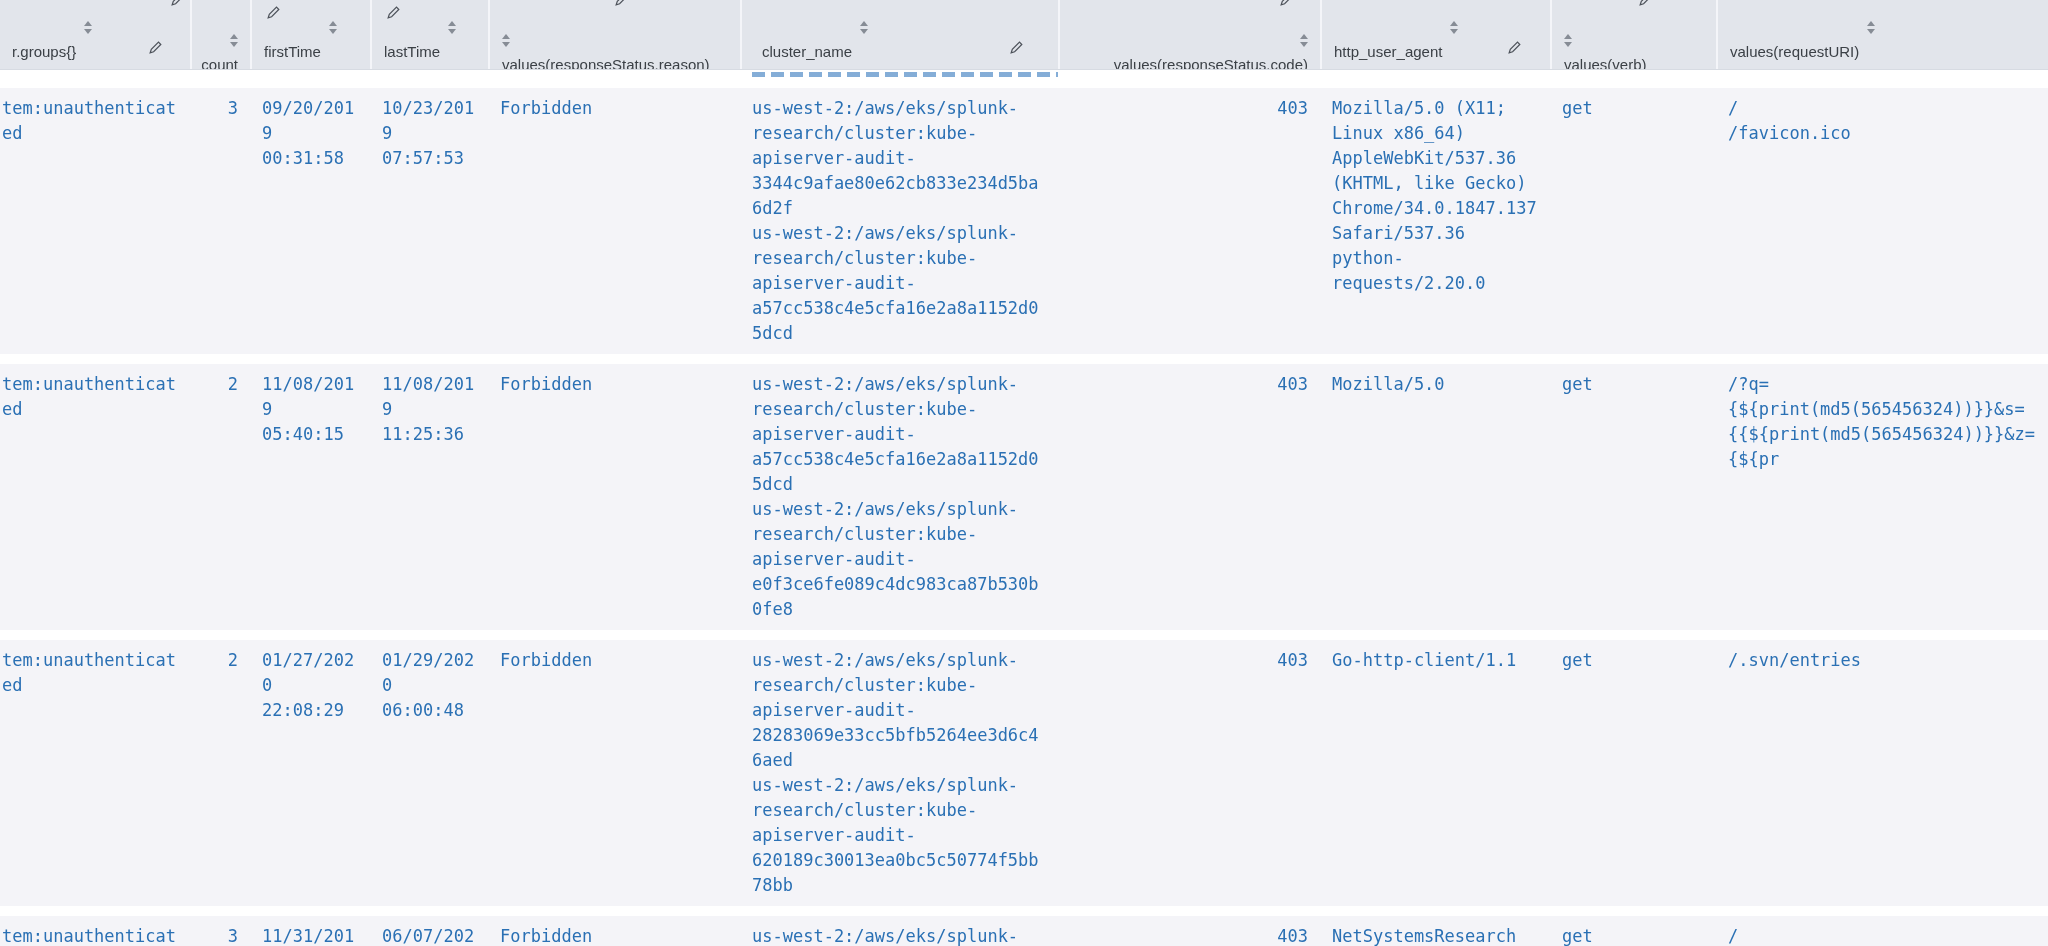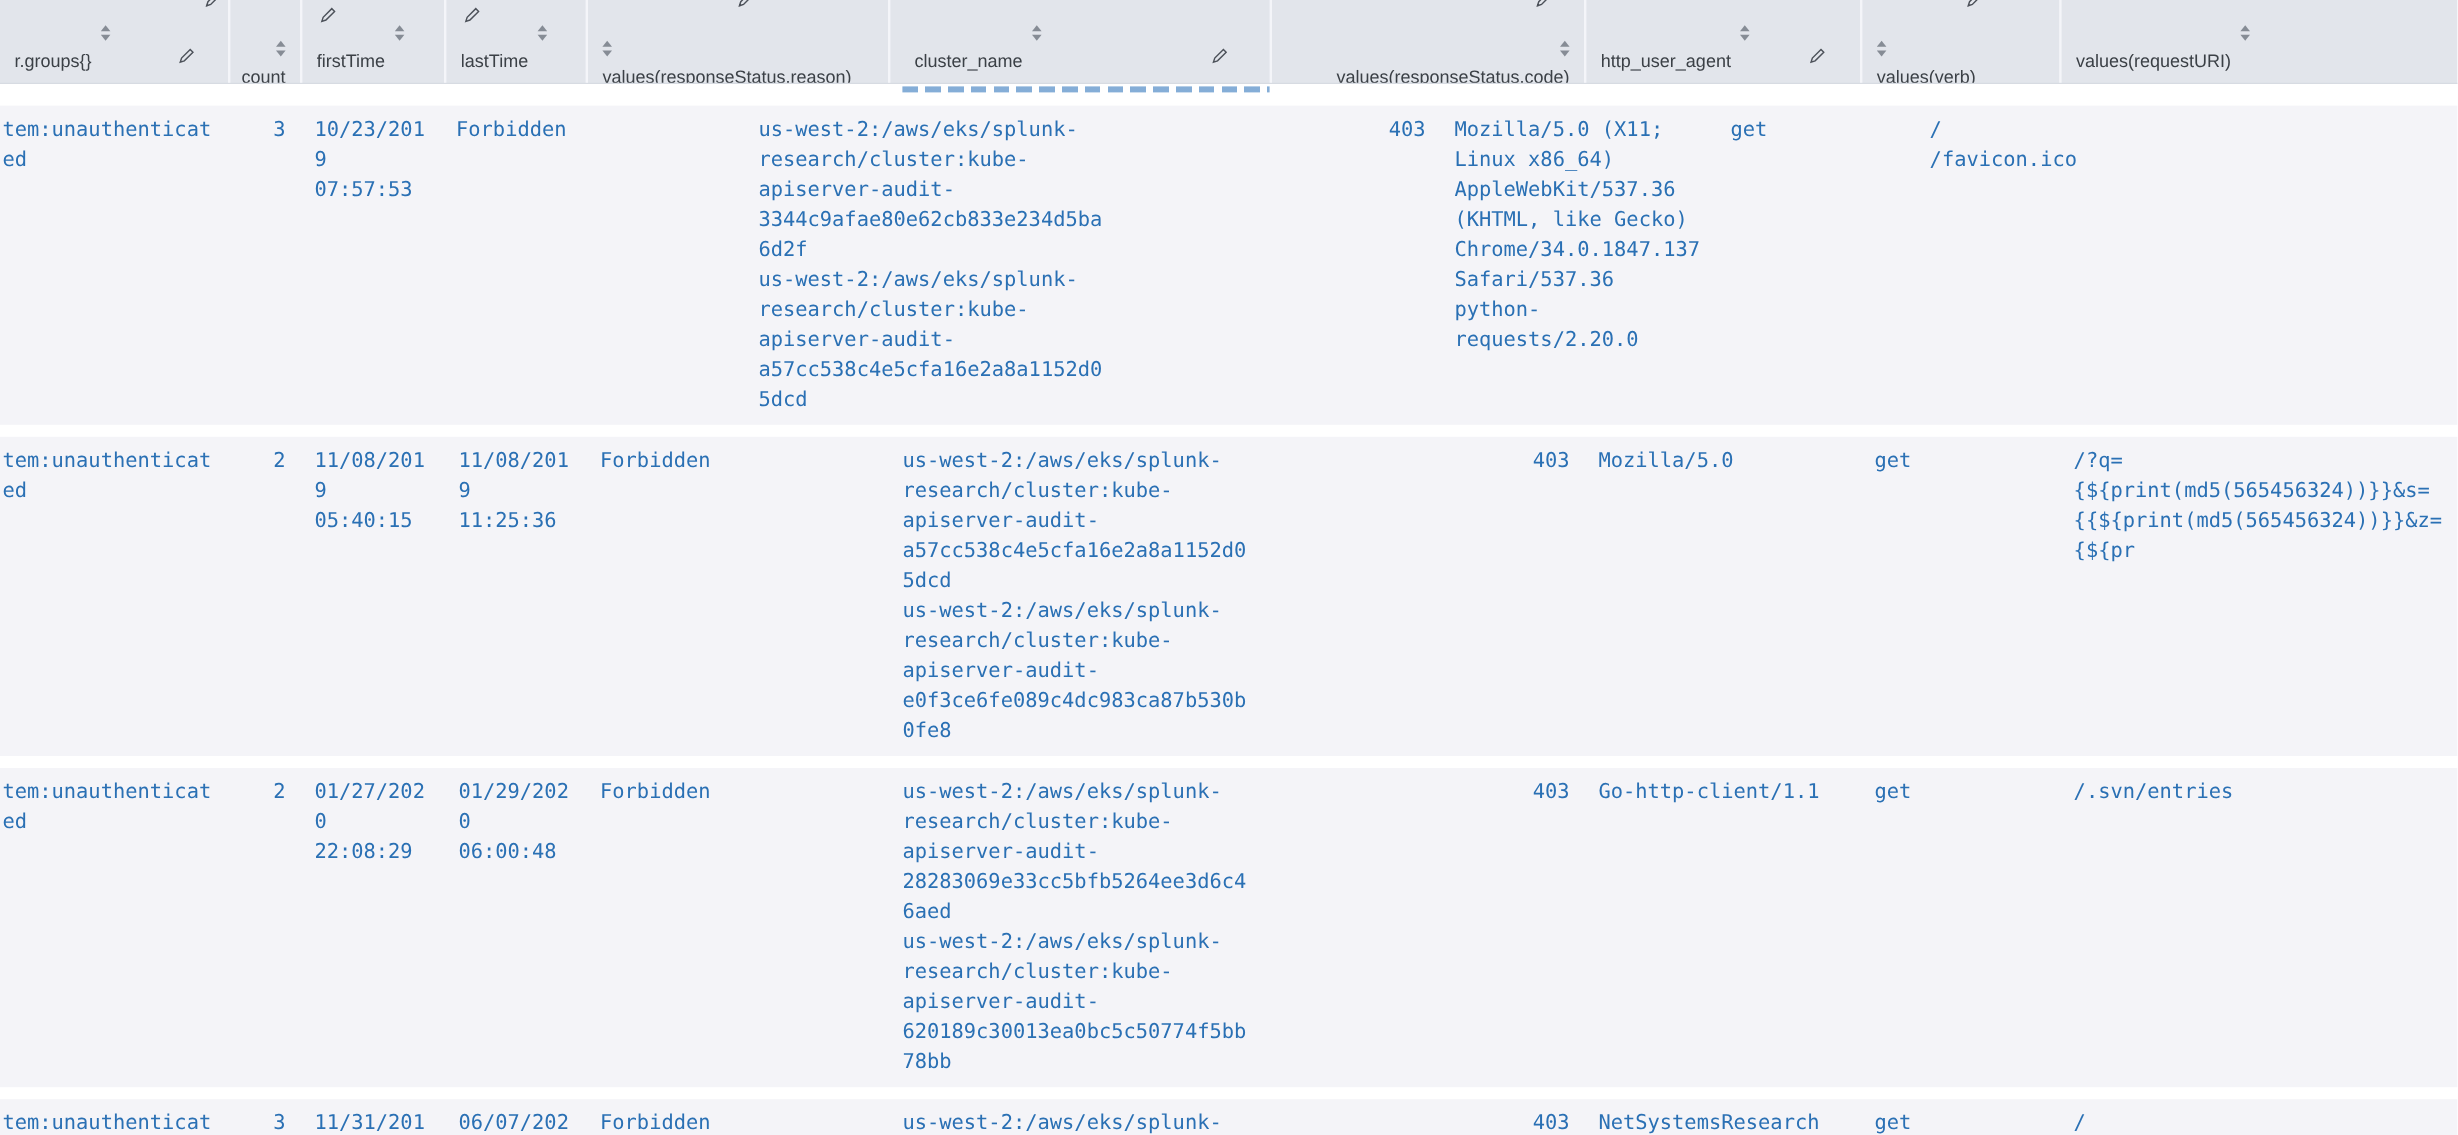--- a/index.html
+++ b/index.html
@@ -229,20 +229,23 @@
 
 <div class="tbody">
 
   <div class="tr">
     <div class="td c0">
         <span>tem:unauthenticated</span>
       </div>
     <div class="td c1 num">
         <span>3</span>
       </div>
+    <div class="td c2">
+        <span>09/20/2019 00:31:58</span>
+      </div>
     <div class="td c3">
         <span>10/23/2019 07:57:53</span>
       </div>
     <div class="td c4">
         <span>Forbidden</span>
       </div>
     <div class="td c5">
         <span>us-west-2:/aws/eks/splunk-research/cluster:kube-apiserver-audit-3344c9afae80e62cb833e234d5ba6d2f
 us-west-2:/aws/eks/splunk-research/cluster:kube-apiserver-audit-a57cc538c4e5cfa16e2a8a1152d05dcd</span>
       </div>

